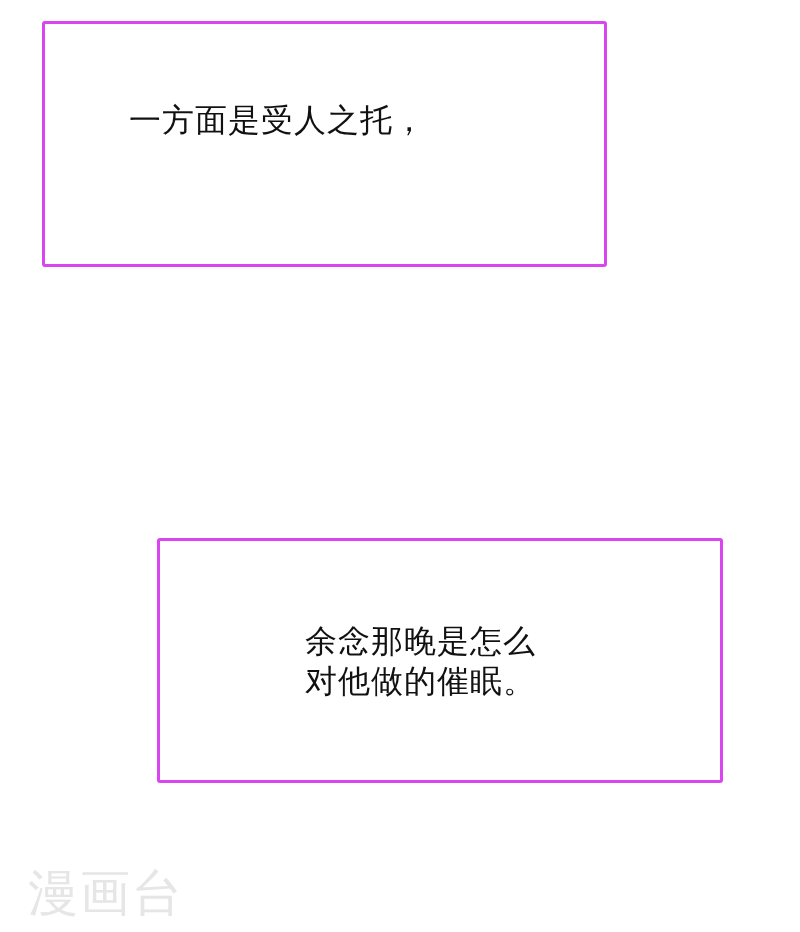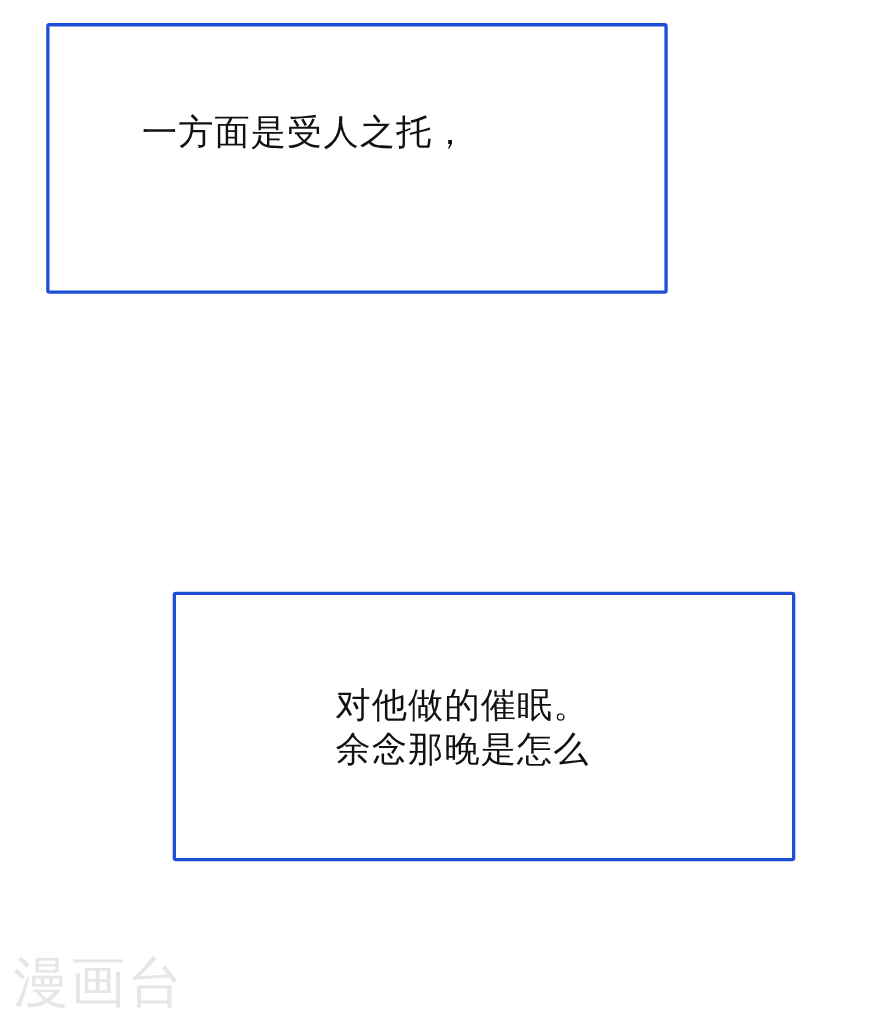--- a/index.html
+++ b/index.html
@@ -1,34 +1,34 @@
 <!DOCTYPE html>
 <html><head>
 <meta charset="utf-8">
 <style>
   html, body { margin:0; padding:0; background:#ffffff; }
   body { width:800px; height:932px; position:relative; overflow:hidden;
          font-family: "DejaVu Sans", "Liberation Sans", sans-serif; }
-  .panel { position:absolute; background:#fff; border:3px solid #1d4ed8; border-radius:3px; box-sizing:border-box; }
+  .panel { position:absolute; background:#fff; border:3px solid #d946ef; border-radius:3px; box-sizing:border-box; }
   #panel1 { left:42px; top:21px; width:565px; height:246px; }
   #panel2 { left:157px; top:538px; width:566px; height:245px; }
   .text { position:absolute; color:#111; font-size:32px; line-height:40px; letter-spacing:1px; white-space:nowrap; }
   #panel1 .text { left:84px; top:76px; }
   #panel2 .text { left:145px; top:80px; }
-  .watermark { position:absolute; left:12px; top:860px; font-size:50px; color:#e6e6e6; letter-spacing:2px; white-space:nowrap; }
+  .watermark { position:absolute; left:28px; top:860px; font-size:50px; color:#e6e6e6; letter-spacing:2px; white-space:nowrap; }
 </style>
 </head>
 <body>
 
 <div class="panel" id="panel1">
   <div class="text">
     <div>一方面是受人之托，</div>
   </div>
 </div>
 
 <div class="panel" id="panel2">
   <div class="text">
+    <div>余念那晚是怎么</div>
     <div>对他做的催眠。</div>
-    <div>余念那晚是怎么</div>
   </div>
 </div>
 
 <div class="watermark">漫画台</div>
 
 </body></html>

